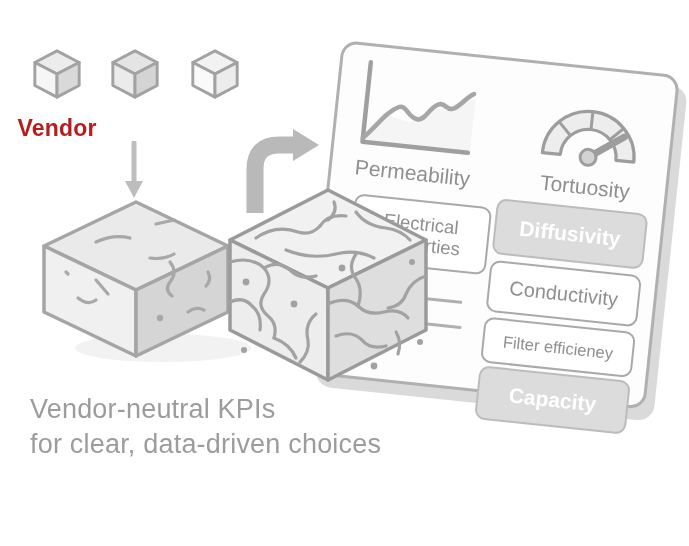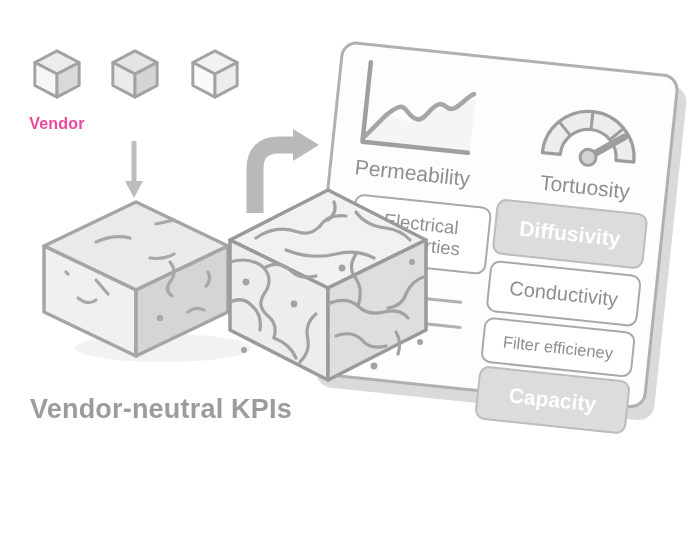--- a/index.html
+++ b/index.html
@@ -6,27 +6,27 @@
   body{
     width:689px;height:546px;position:relative;overflow:hidden;
     background:#ffffff;
     font-family:"Liberation Sans", sans-serif;
   }
   .abs{position:absolute;}
 
   
   .vendor-block{position:absolute;top:46px;width:86px;text-align:center;}
   .vendor-label{
-    margin-top:9px;font-size:16px;font-weight:600;color:#ec4899;letter-spacing:.2px;
+    margin-top:9px;font-size:23px;font-weight:600;color:#b91c1c;letter-spacing:.2px;
   }
 
   
   .caption{
     position:absolute;left:30px;top:392px;
-    font-size:27px;font-weight:700;color:#9c9c9c;line-height:35px;letter-spacing:.2px;
+    font-size:27px;font-weight:400;color:#9c9c9c;line-height:35px;letter-spacing:.2px;
   }
 
   
   .panel{
     position:absolute;left:342px;top:40px;width:334px;height:330px;
     background:#fdfdfd;border:3px solid #b0b0b0;border-radius:16px;
     transform:rotate(6deg);transform-origin:0 0;
     box-shadow:9px 11px 0 0 #dadada;
   }
   .metric-label{
@@ -157,13 +157,14 @@
     <circle cx="28" cy="166" r="3"></circle>
     <circle cx="126" cy="84" r="3.4"></circle>
     <circle cx="196" cy="78" r="3"></circle>
     <circle cx="158" cy="182" r="3.4"></circle>
     <circle cx="204" cy="158" r="3"></circle>
   </g>
 </svg>
 
 <div class="caption">
   <div>Vendor-neutral KPIs</div>
+  <div>for clear, data-driven choices</div>
 </div>
 
 </body></html>

